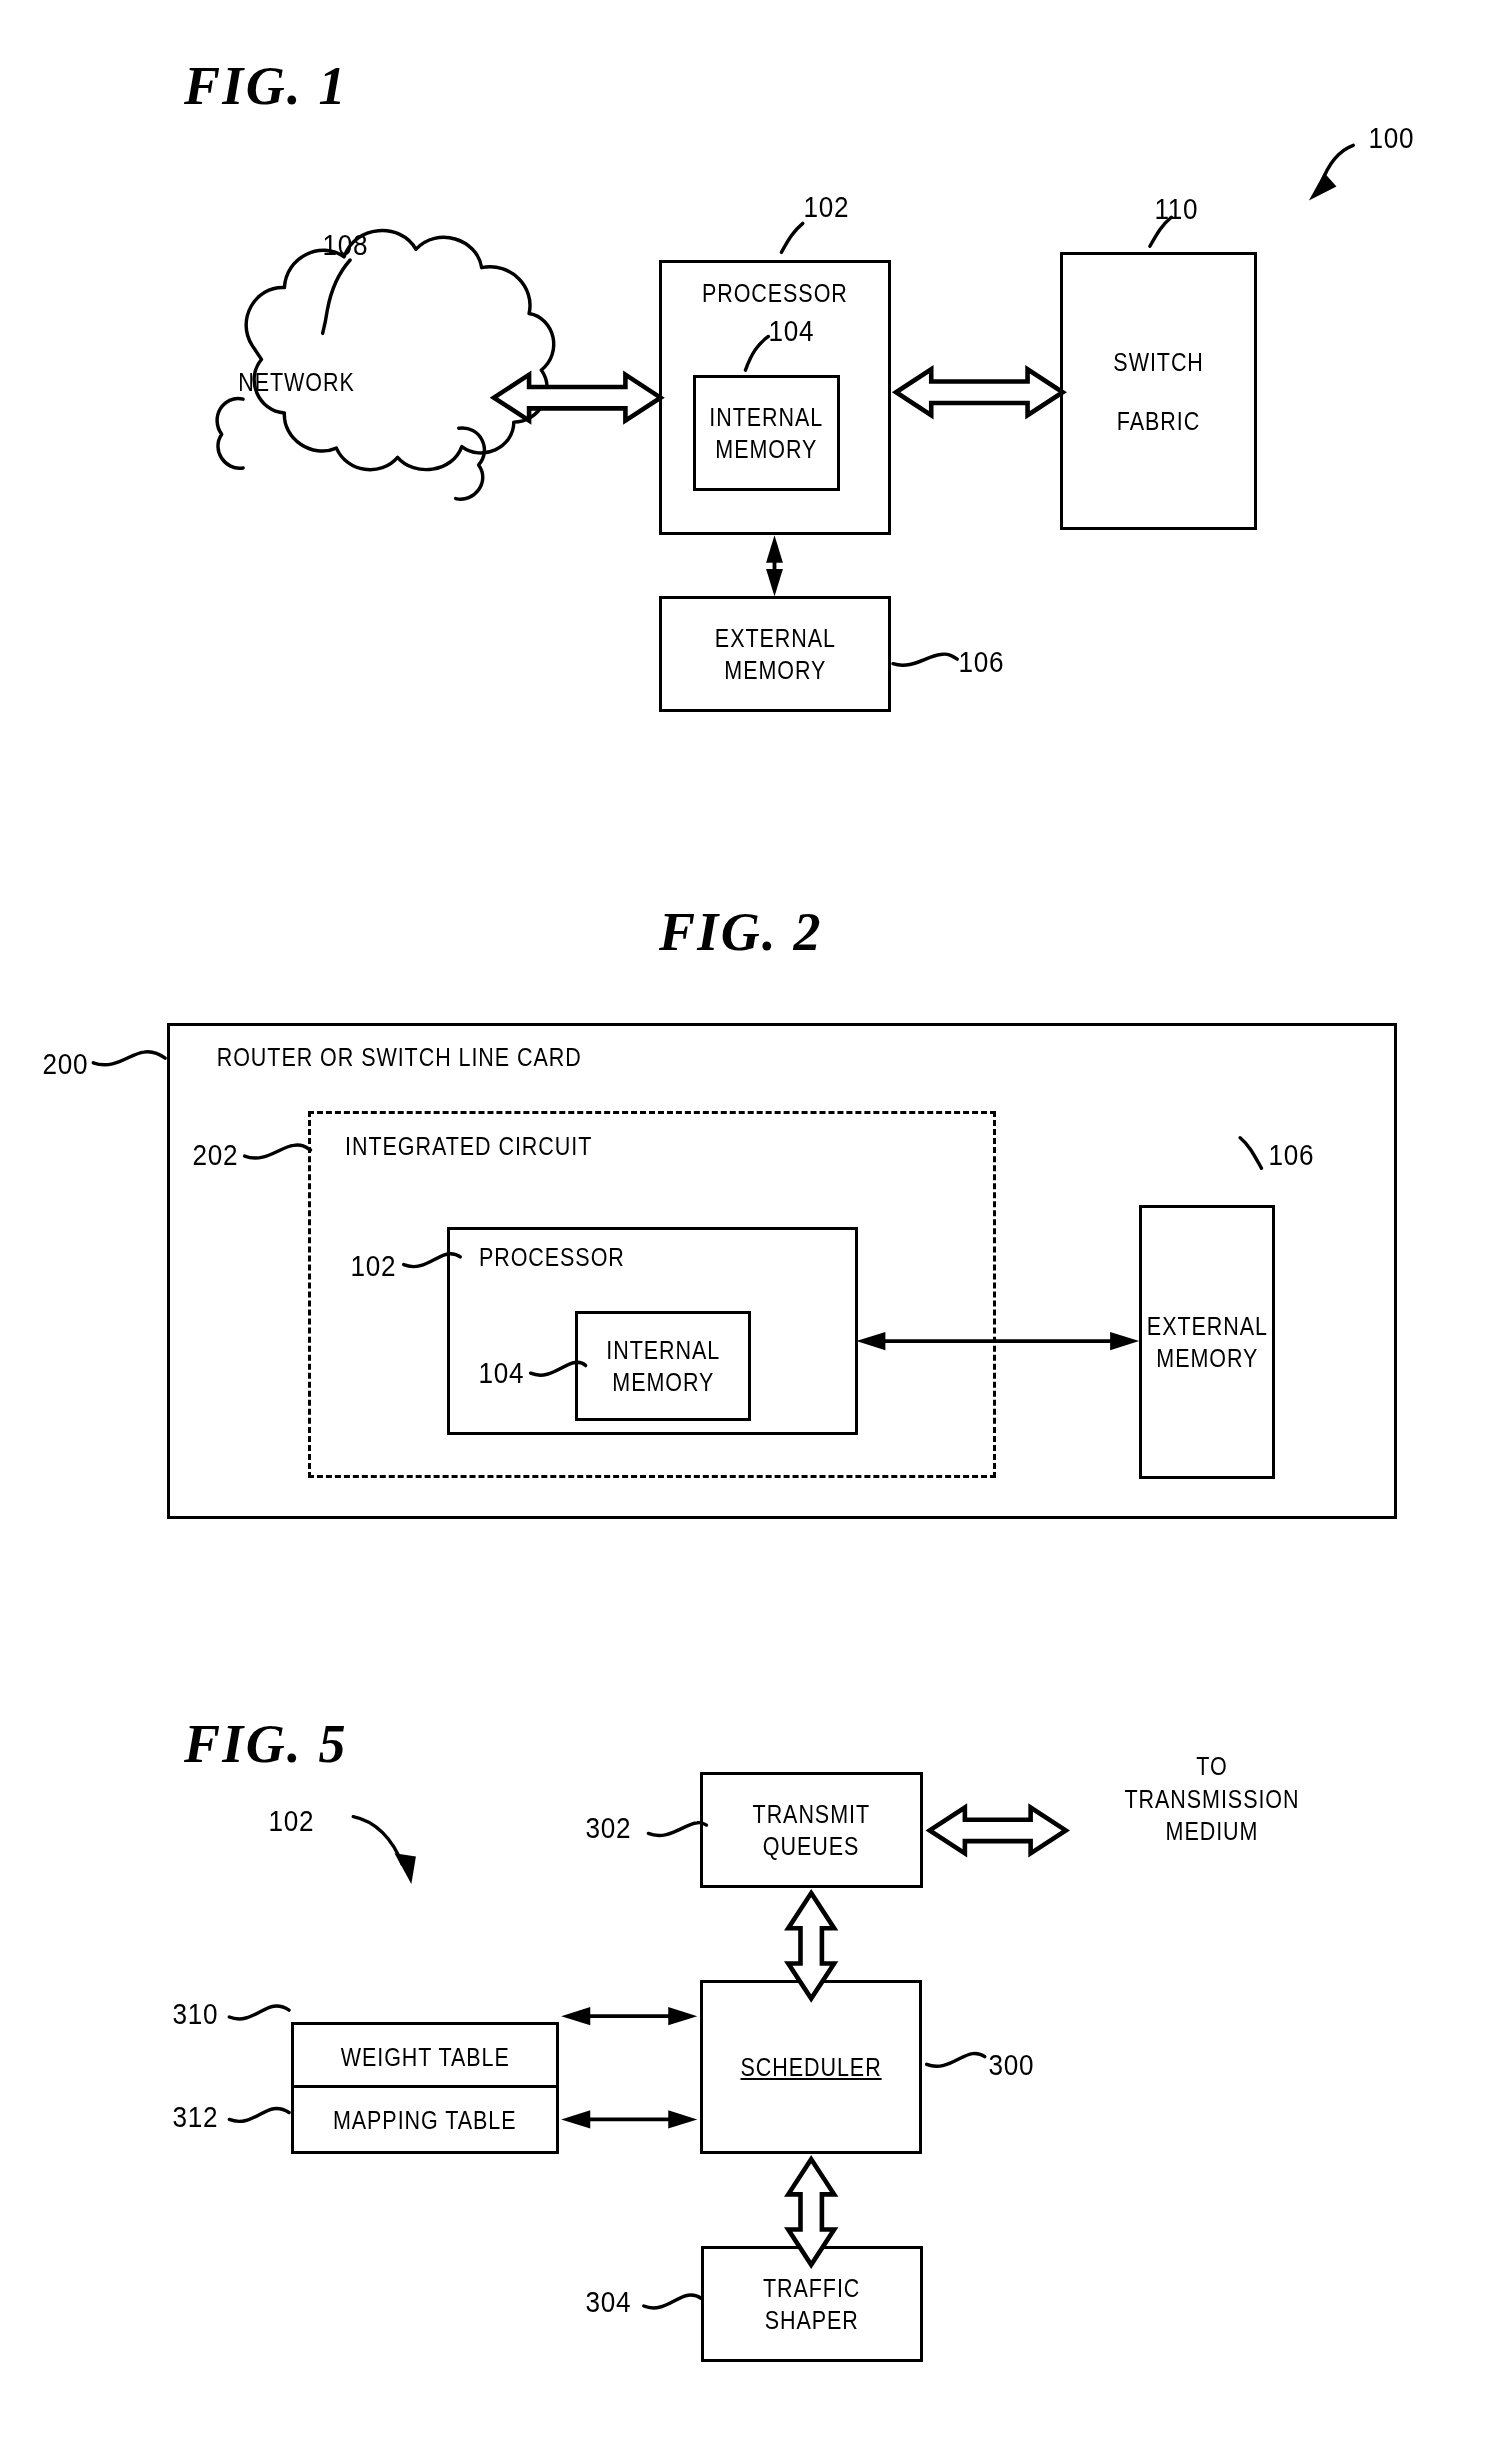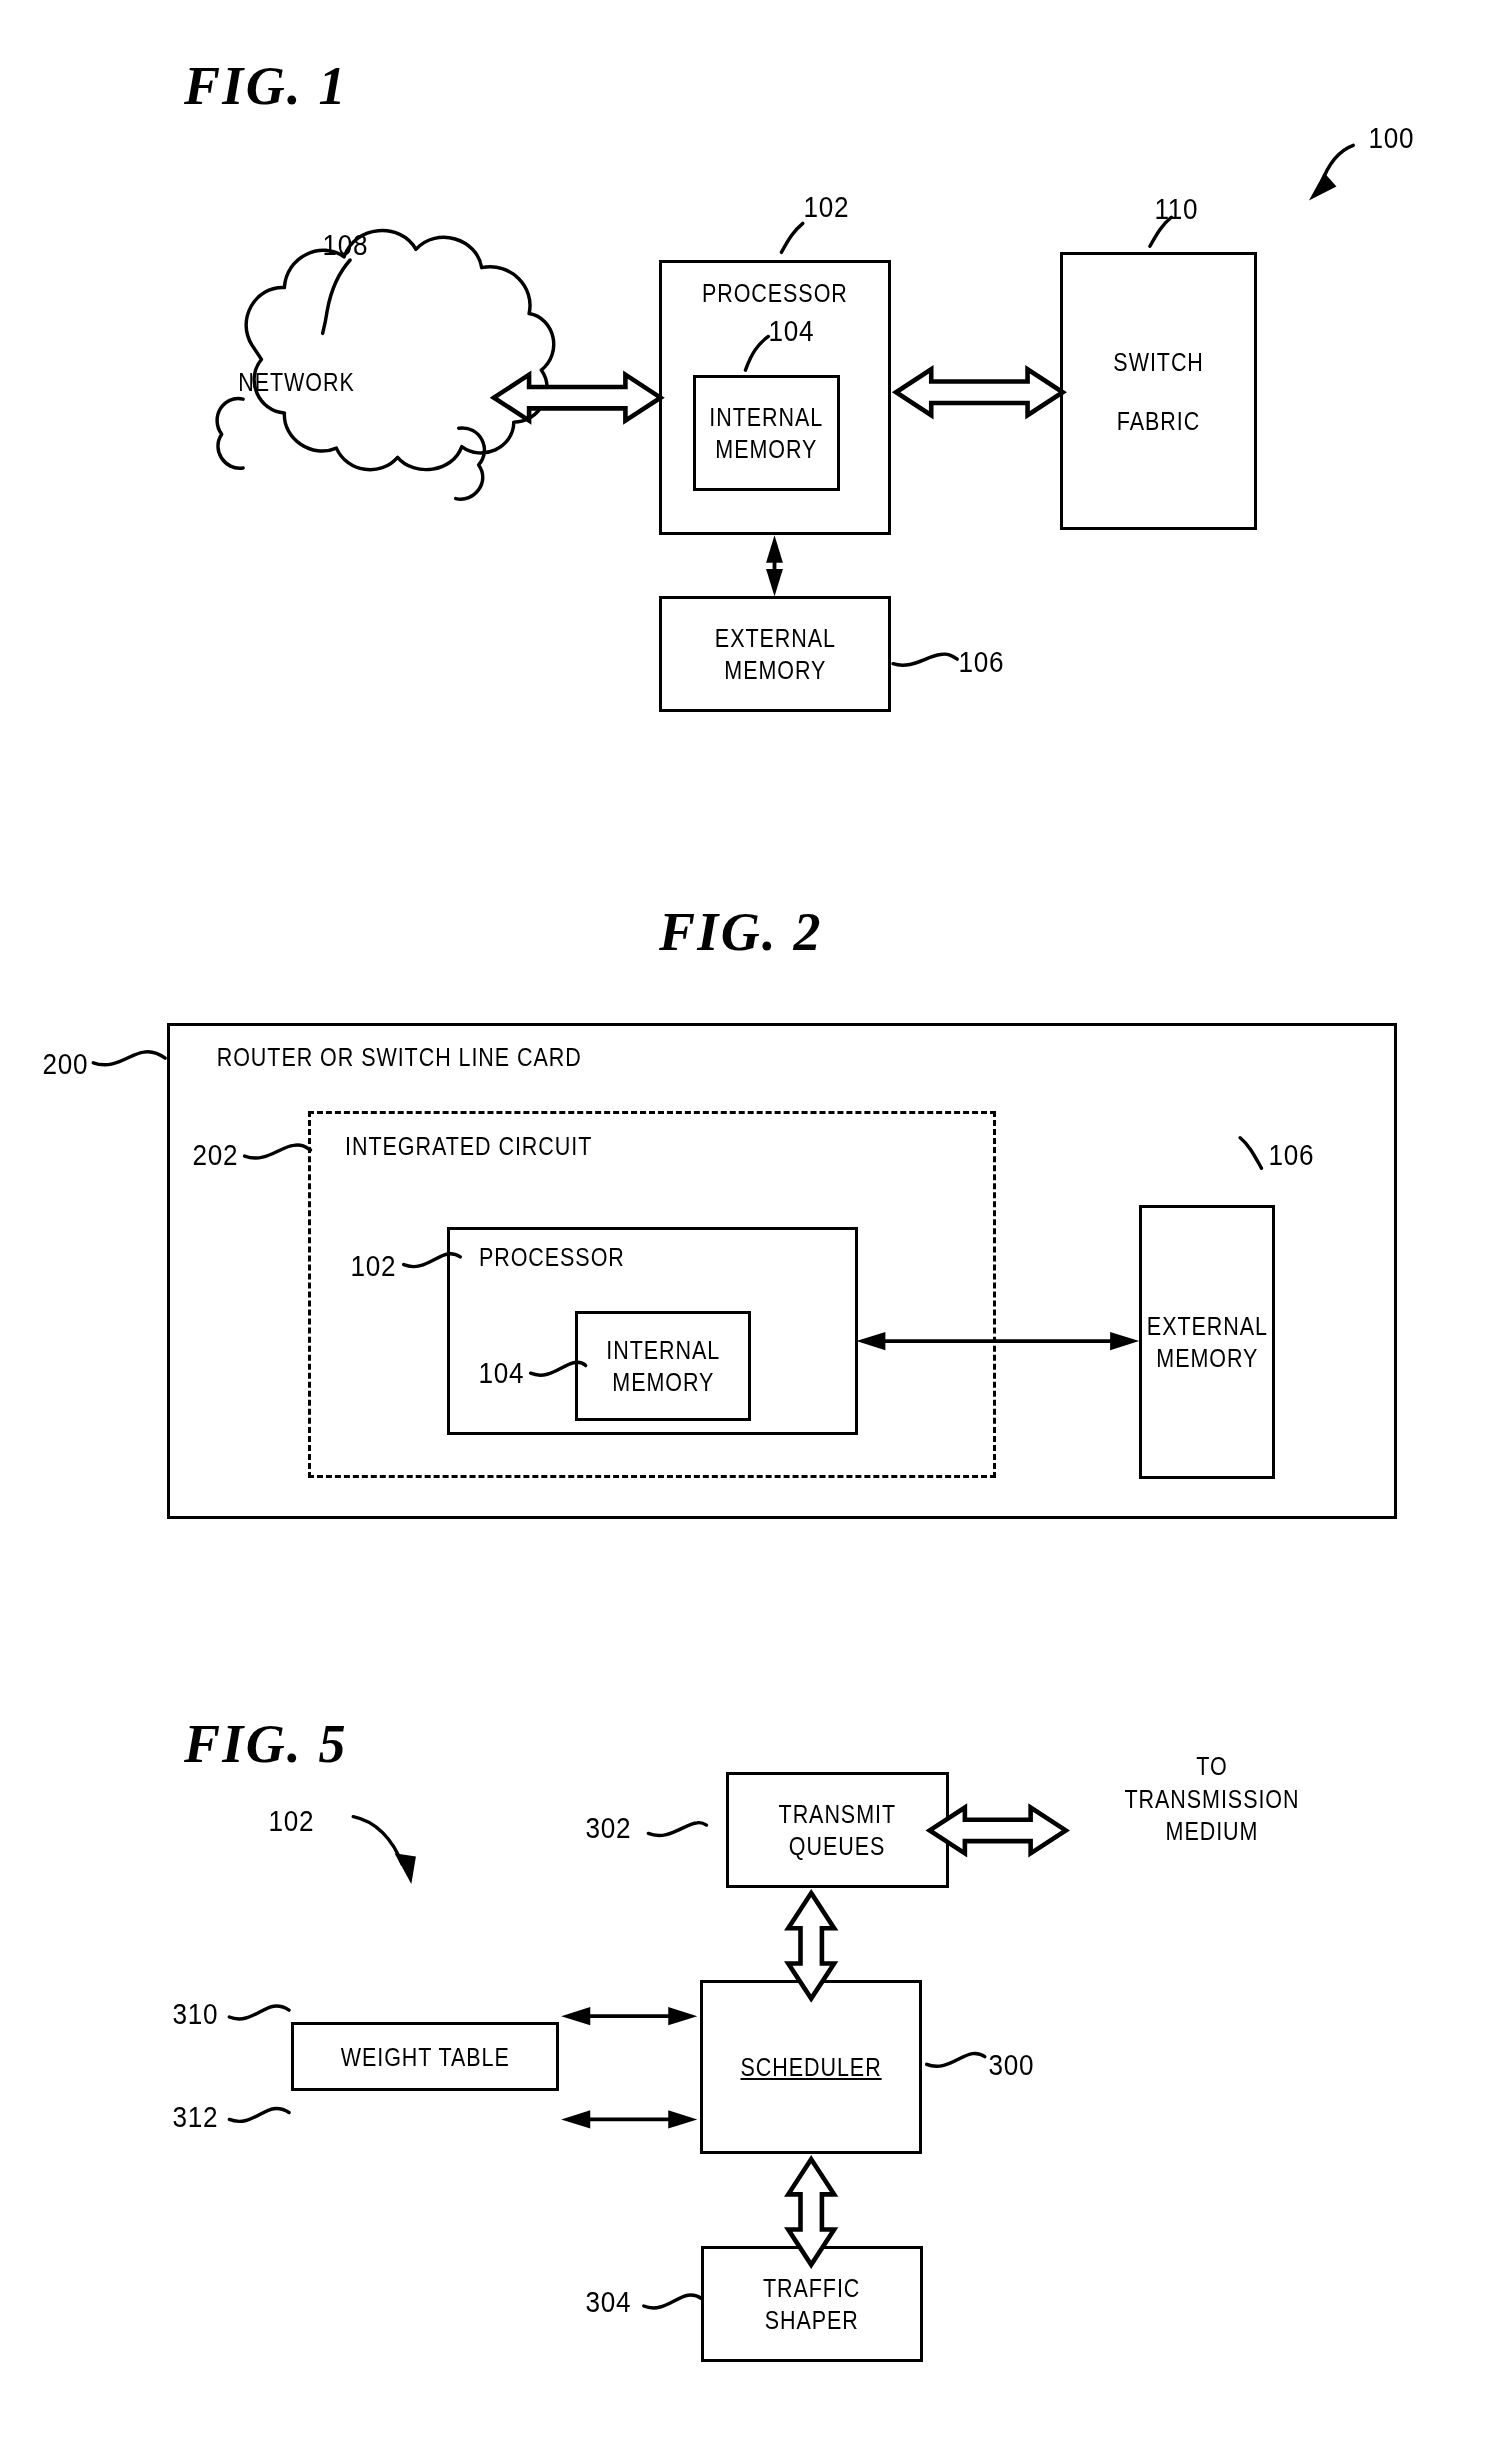--- a/index.html
+++ b/index.html
@@ -110,21 +110,21 @@
   <div class="box" style="left:1139px;top:1205px;width:136px;height:274px;">
     <div class="boxlabel">EXTERNAL</div>
     <div class="boxlabel">MEMORY</div>
   </div>
   <div class="ref" style="left:1266px;top:1139px;">106</div>
 
   <div class="figtitle abs" style="left:184px;top:1713px;">FIG.  5</div>
 
   <div class="ref" style="left:266px;top:1805px;">102</div>
 
-  <div class="box" style="left:700px;top:1772px;width:223px;height:116px;margin-left:26px;">
+  <div class="box" style="left:700px;top:1772px;width:223px;height:116px;">
     <div class="boxlabel">TRANSMIT</div>
     <div class="boxlabel">QUEUES</div>
   </div>
   <div class="ref" style="left:583px;top:1812px;">302</div>
 
   <div class="caption" style="left:1086px;top:1750px;width:252px;">
     <div>TO</div>
     <div>TRANSMISSION</div>
     <div>MEDIUM</div>
   </div>
@@ -132,20 +132,23 @@
   <div class="box" style="left:700px;top:1980px;width:222px;height:174px;text-decoration:underline;">
     <div class="boxlabel">SCHEDULER</div>
   </div>
   <div class="ref" style="left:986px;top:2049px;">300</div>
 
   <div class="box" style="left:291px;top:1982px;width:268px;height:69px;margin-top:40px;">
     <div class="boxlabel">WEIGHT  TABLE</div>
   </div>
   <div class="ref" style="left:170px;top:1998px;">310</div>
 
+  <div class="box" style="left:291px;top:2085px;width:268px;height:69px;">
+    <div class="boxlabel">MAPPING  TABLE</div>
+  </div>
   <div class="ref" style="left:170px;top:2101px;">312</div>
 
   <div class="box" style="left:701px;top:2246px;width:222px;height:116px;">
     <div class="boxlabel">TRAFFIC</div>
     <div class="boxlabel">SHAPER</div>
   </div>
   <div class="ref" style="left:583px;top:2286px;">304</div>
 
   <svg class="ov" viewBox="0 0 1975 3220">
     <defs>

